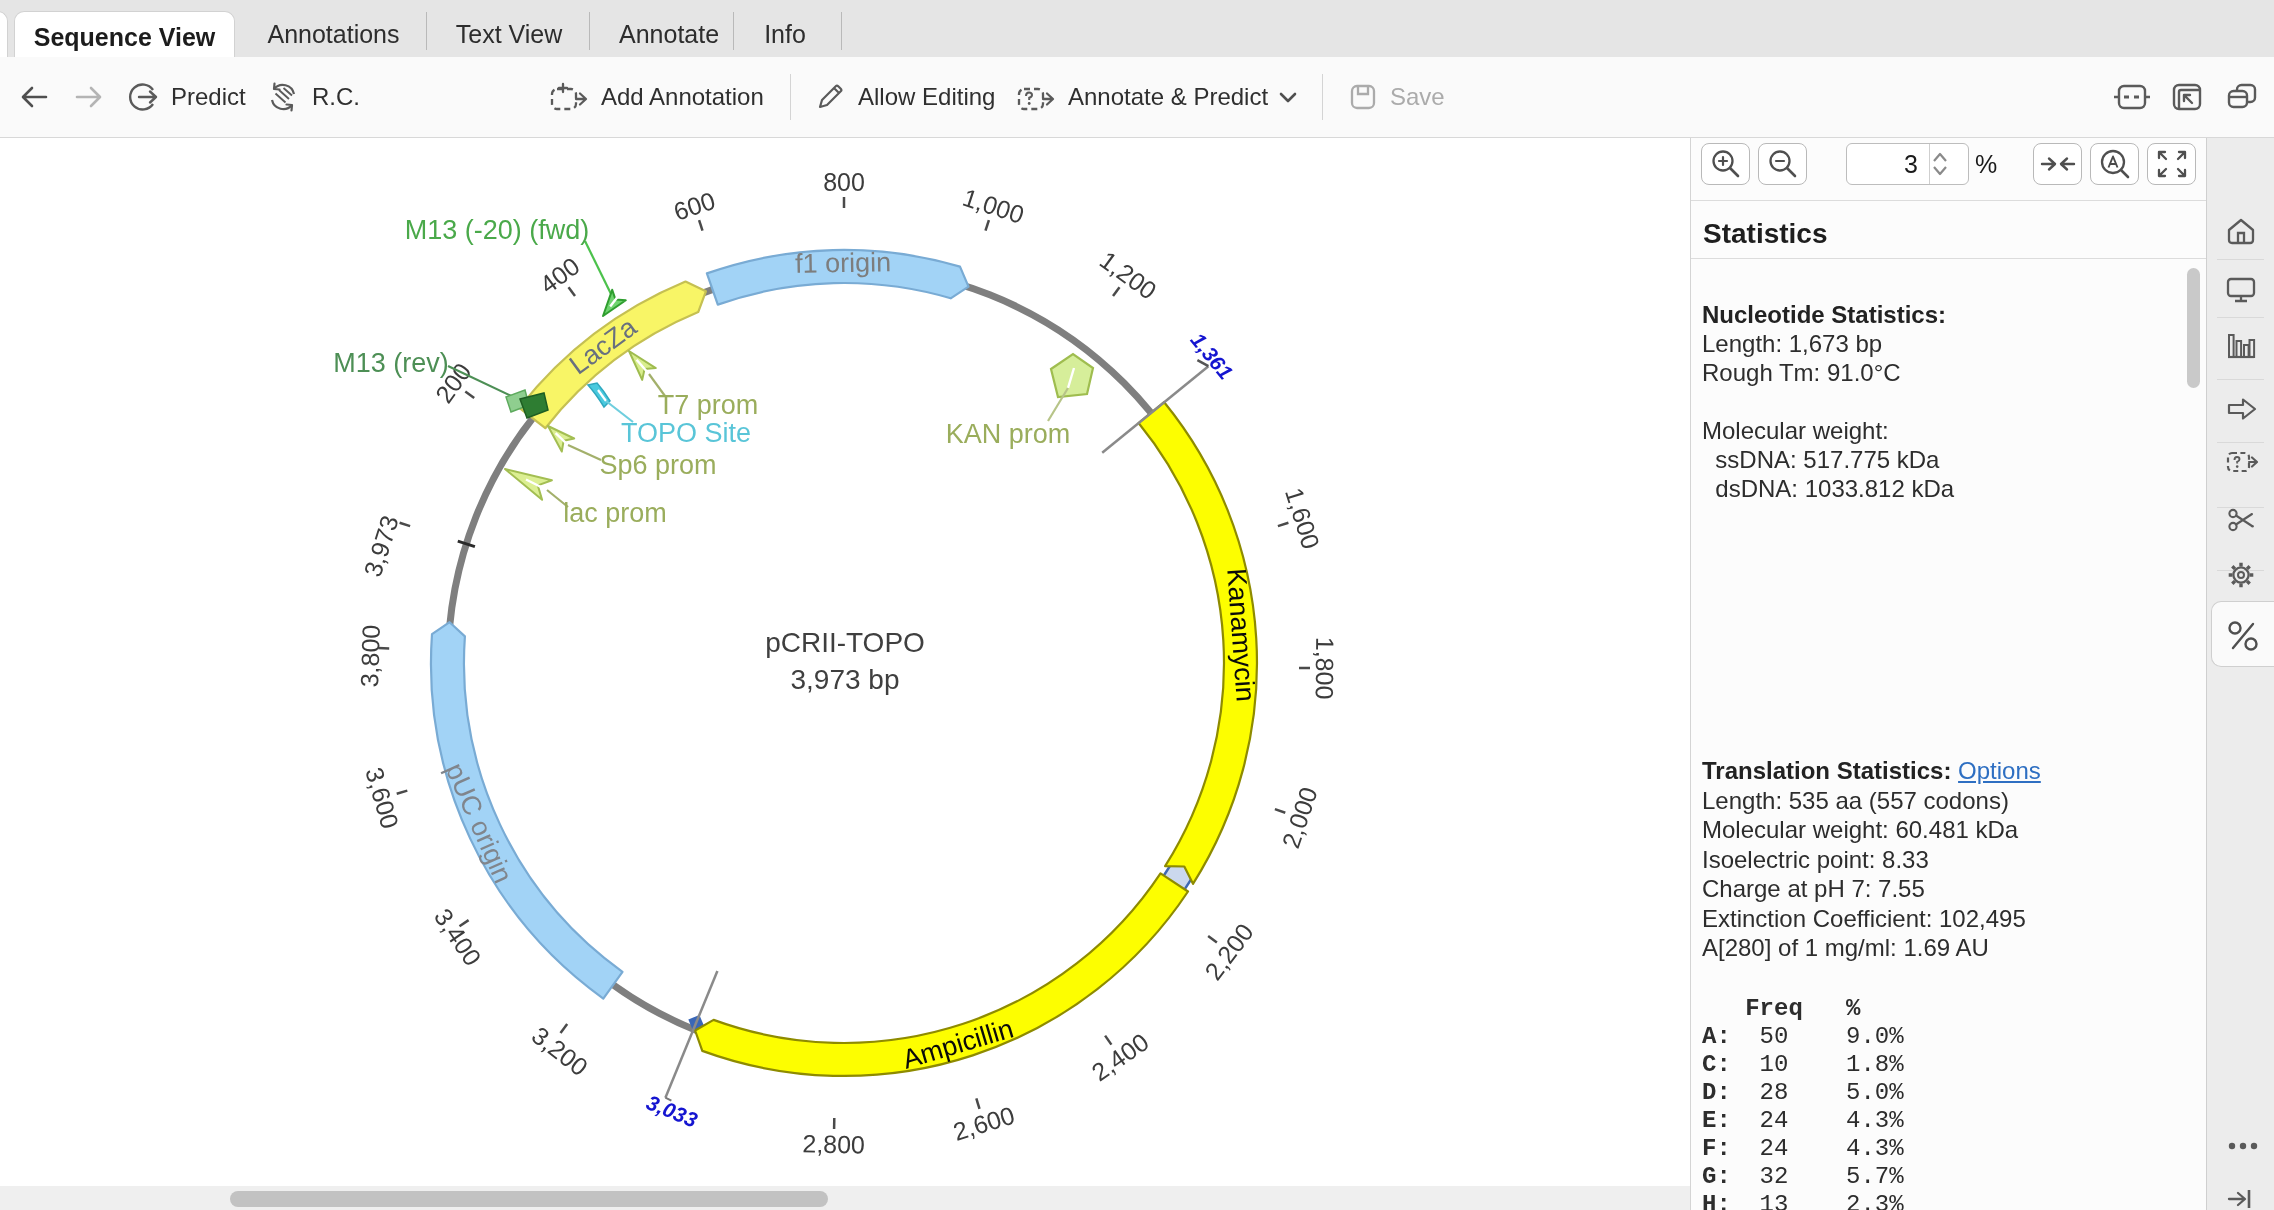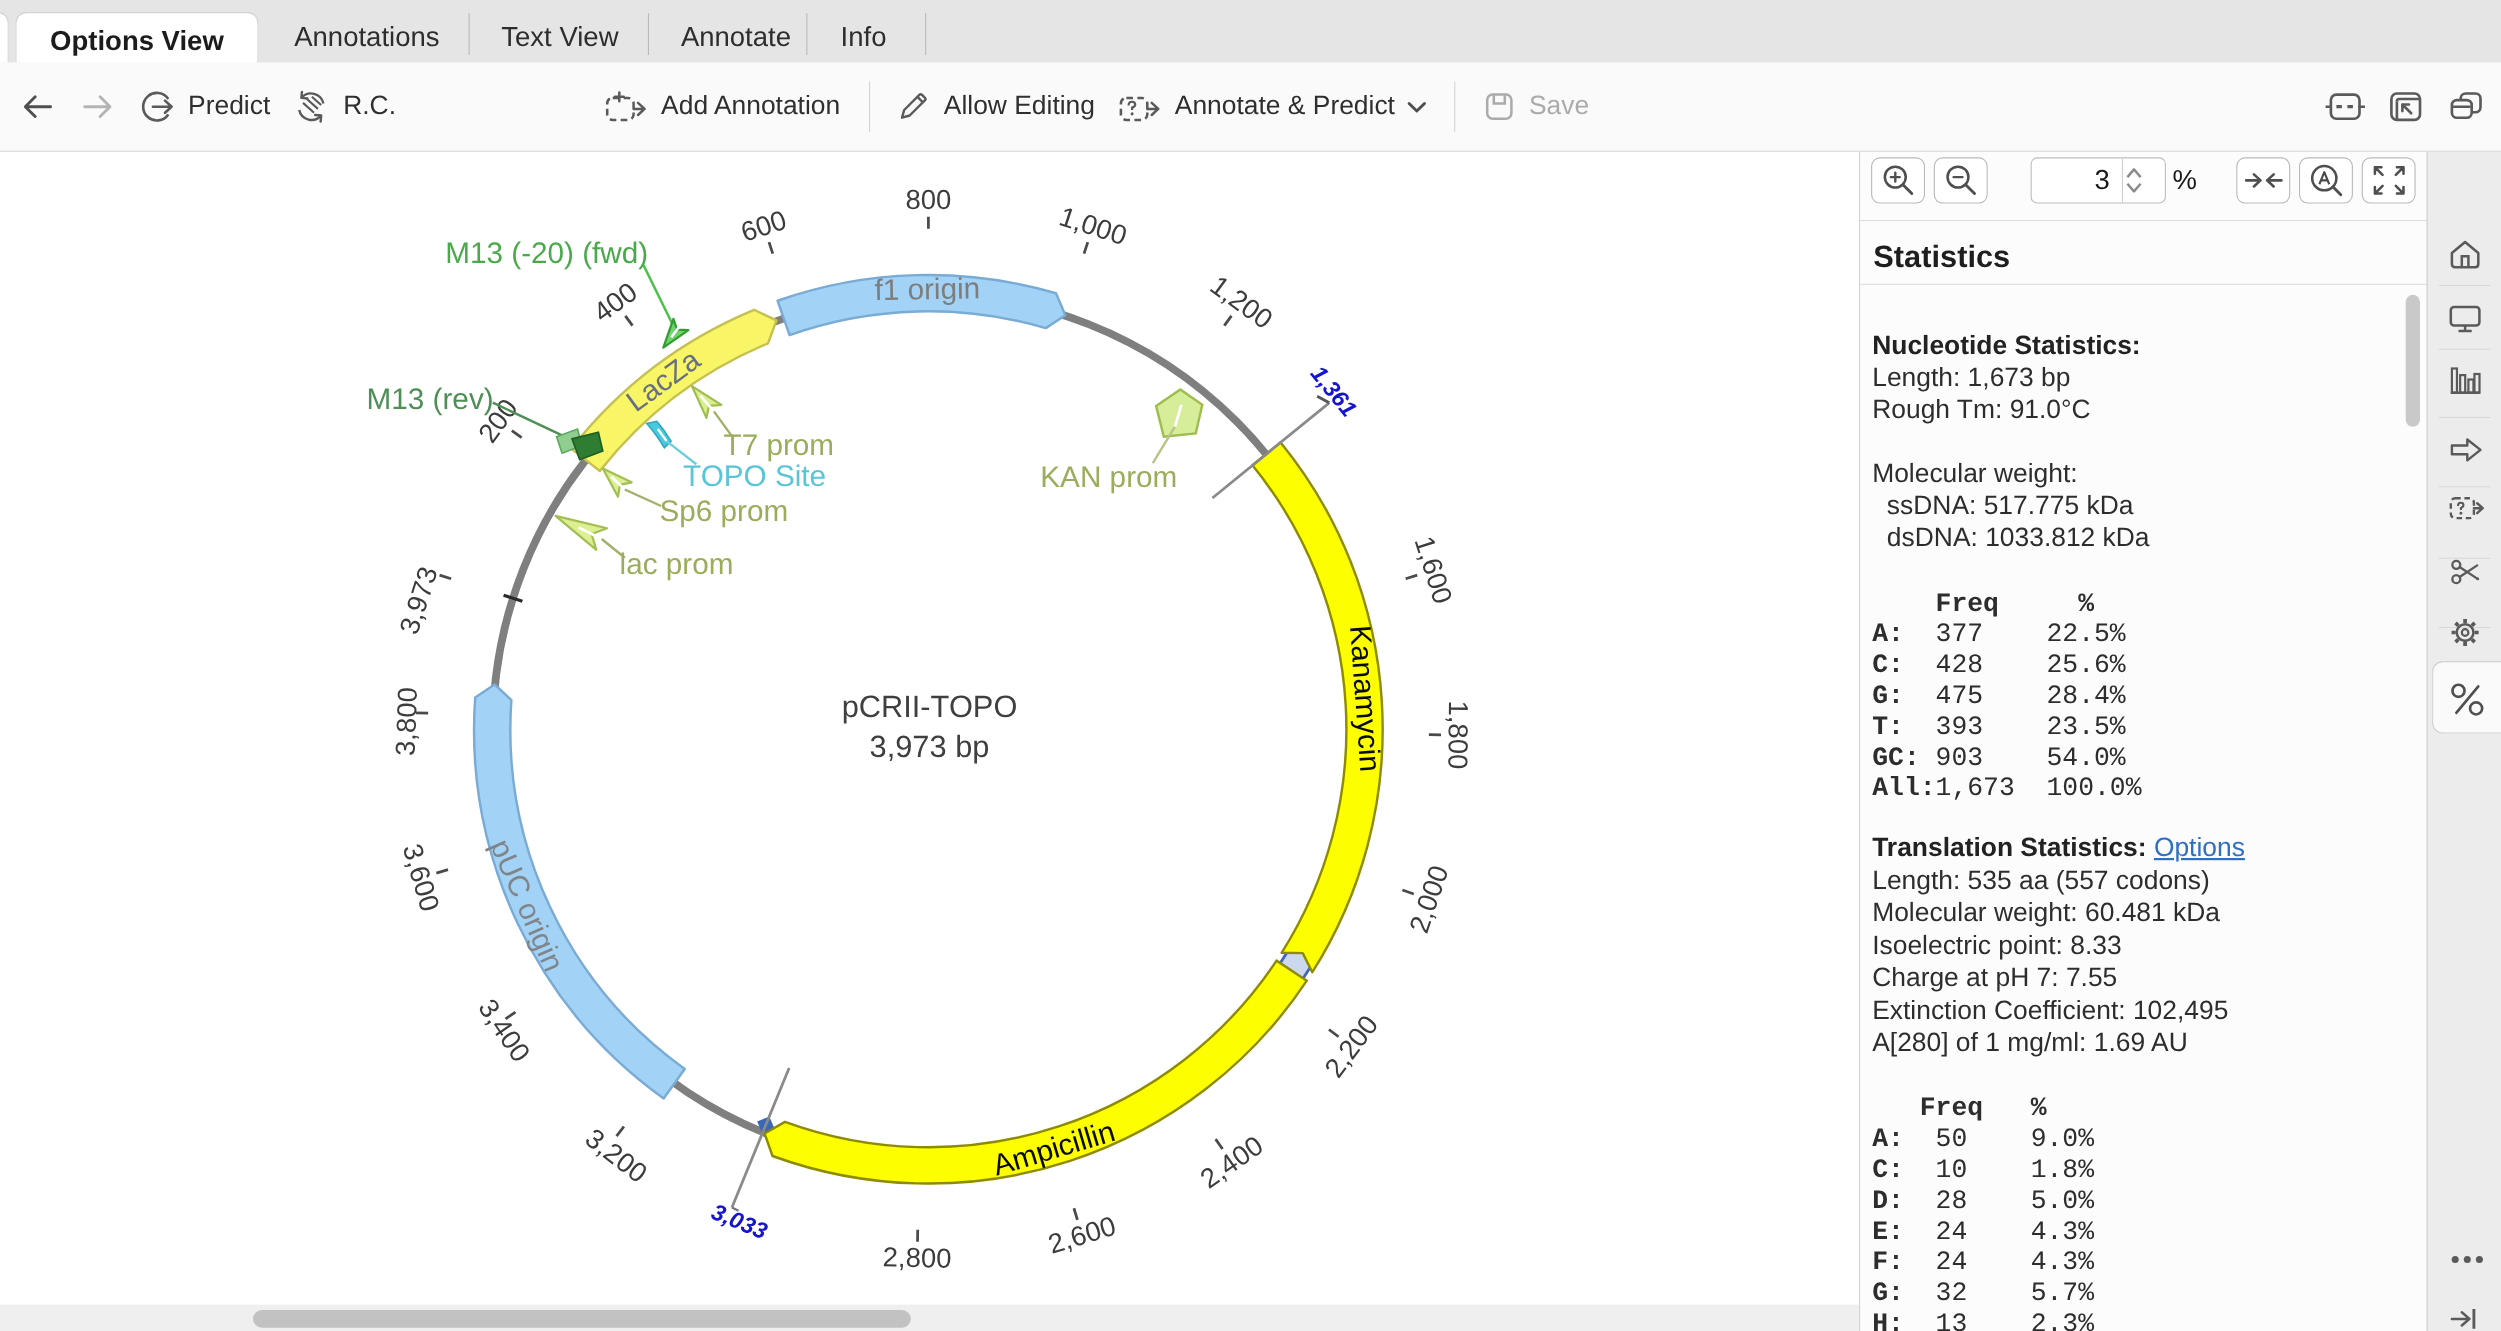--- a/index.html
+++ b/index.html
@@ -29,21 +29,21 @@
   border:1px solid #cfcfcf; border-right:none; border-radius:10px 0 0 10px; }
 #stats { position:absolute; left:1702px; top:300px; width:480px; font-size:24px; line-height:29px; color:#2d2d2d; }
 #stats2 { position:absolute; left:1702px; top:756px; width:480px; font-size:24px; line-height:29.5px; color:#2d2d2d; }
 .mono { font-family:"Liberation Mono", monospace; font-size:24px; line-height:28px; white-space:pre; color:#2d2d2d; }
 .b { font-weight:bold; }
 .opt { color:#2e6fc2; text-decoration:underline; }
 </style></head>
 <body>
 <div id="tabbar">
     <div style="position:absolute;left:-14px;top:11px;width:22px;height:46px;background:#fff;border:1px solid #d2d2d2;border-bottom:none;border-radius:10px 10px 0 0"></div>
-    <div id="tab-active">Options View</div>
+    <div id="tab-active">Sequence View</div>
     <div class="tab" style="left:267px;width:133px">Annotations</div>
     <div class="tabsep" style="left:426px"></div>
     <div class="tab" style="left:455px;width:108px">Text View</div>
     <div class="tabsep" style="left:589px"></div>
     <div class="tab" style="left:619px;width:88px">Annotate</div>
     <div class="tabsep" style="left:733px"></div>
     <div class="tab" style="left:757px;width:56px">Info</div>
     <div class="tabsep" style="left:841px"></div>
   </div>
 <div id="toolbar">
@@ -264,27 +264,20 @@
         <path d="M12 12 L5 5 M5 11 V5 H11 M24 12 L31 5 M25 5 H31 V11 M24 22 L31 29 M31 23 V29 H25 M12 22 L5 29 M11 29 H5 V23" fill="none" stroke="#4f4f4f" stroke-width="2.3" stroke-linecap="round" stroke-linejoin="round"></path>
       </svg>
     </div>
   <div class="hline" style="top:62px"></div>
   <div style="position:absolute;left:12px;top:80px;font-size:28px;font-weight:bold;color:#1e1e1e">Statistics</div>
   <div class="hline" style="top:120px"></div>
   <div style="position:absolute;left:496px;top:130px;width:13px;height:120px;background:#c9c9c9;border-radius:7px"></div>
 </div>
 <div id="stats">
     <div><span class="b" style="color:#222">Nucleotide Statistics:</span><br>Length: 1,673 bp<br>Rough Tm: 91.0°C<br><br>Molecular weight:<br>&nbsp;&nbsp;ssDNA: 517.775 kDa<br>&nbsp;&nbsp;dsDNA: 1033.812 kDa</div>
-    <div class="mono" style="margin-top:33px"><span class="b">    Freq     %</span>
-<span class="b">A:</span>  377    22.5%
-<span class="b">C:</span>  428    25.6%
-<span class="b">G:</span>  475    28.4%
-<span class="b">T:</span>  393    23.5%
-<span class="b">GC:</span> 903    54.0%
-<span class="b">All:</span>1,673  100.0%</div>
   </div>
 <div id="stats2">
     <div><span class="b" style="color:#222">Translation Statistics:</span> <span class="opt">Options</span><br>Length: 535 aa (557 codons)<br>Molecular weight: 60.481 kDa<br>Isoelectric point: 8.33<br>Charge at pH 7: 7.55<br>Extinction Coefficient: 102,495<br>A[280] of 1 mg/ml: 1.69 AU</div>
     <div class="mono" style="margin-top:32px"><span class="b">   Freq   %</span>
 <span class="b">A:</span>  50    9.0%
 <span class="b">C:</span>  10    1.8%
 <span class="b">D:</span>  28    5.0%
 <span class="b">E:</span>  24    4.3%
 <span class="b">F:</span>  24    4.3%
 <span class="b">G:</span>  32    5.7%

